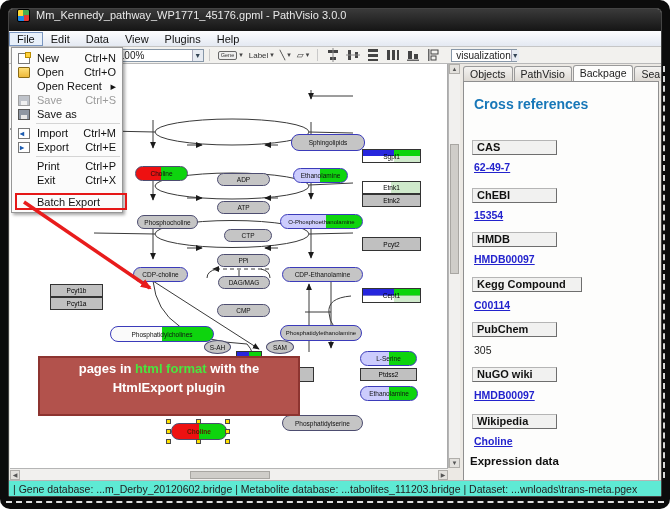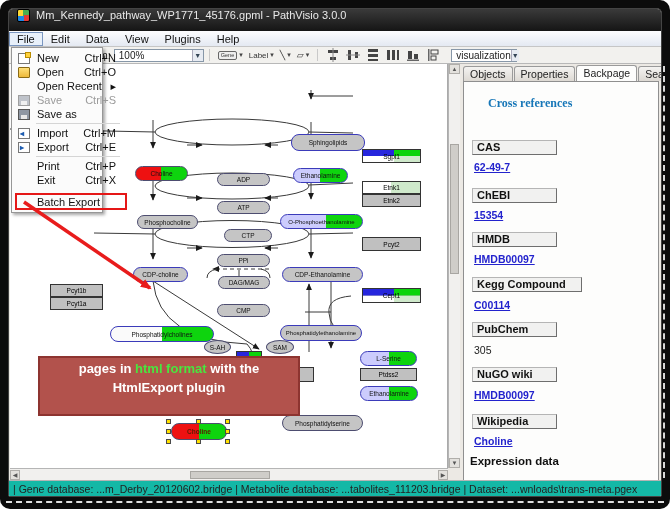--- a/index.html
+++ b/index.html
@@ -44,21 +44,21 @@
   .split-wg{background:linear-gradient(90deg,#fafafa 0 50%,#0ed40e 50% 100%);}
   .gene-dual{background-image:linear-gradient(90deg,#2626dd 0 55%,#0bd40b 55% 100%),linear-gradient(90deg,#ffffff 0 55%,#cfe9cb 55% 100%);
              background-size:100% 50%,100% 50%;background-position:top,bottom;background-repeat:no-repeat;}
   .gene-half{background:linear-gradient(90deg,#ffffff 0 50%,#cfe9cb 50% 100%);}
   .handle{position:absolute;width:5px;height:5px;background:#ffe000;border:1px solid #4a4a4a;z-index:4;}
 
   .callout{position:absolute;left:28px;top:292px;width:262px;height:60px;background:#b2524c;border:2px solid #8d3430;
            z-index:5;color:#fff;font-weight:bold;font-size:13px;text-align:center;line-height:19px;padding-top:1px;}
   .callout .grn{color:#49e53f;}
 
-  .filemenu{position:absolute;left:2px;top:38px;width:92px;height:166px;background:#fbfbfb;border:1px solid #979797;
+  .filemenu{position:absolute;left:2px;top:38px;width:112px;height:166px;background:#fbfbfb;border:1px solid #979797;
             box-shadow:2px 2px 3px rgba(0,0,0,.35);z-index:7;font-size:11px;color:#111;text-align:center;}
   .fm-row{position:absolute;left:1px;width:109px;height:14px;display:flex;align-items:center;}
   .fm-row .lab{margin-left:24px;}
   .fm-row .sc{margin-left:auto;margin-right:6px;}
   .fm-row.dis{color:#9b9b9b;}
   .fm-sep{position:absolute;left:24px;width:84px;border-top:1px solid #d5d5d5;}
   .fm-ic{position:absolute;left:5px;width:12px;height:11px;}
   .ic-new{background:#fff;border:1px solid #777;}
   .ic-new::after{content:"";position:absolute;right:-2px;top:-2px;width:4px;height:4px;background:#ffd23d;border:1px solid #b98c00;}
   .ic-folder{background:linear-gradient(#ffe07a,#edb93a);border:1px solid #8a6a14;border-radius:1px;}
@@ -74,28 +74,28 @@
   .hscroll{position:absolute;left:1px;top:459px;width:438px;height:12px;background:#f1f0ee;border-top:1px solid #b5b5b5;z-index:3;}
   .sb-btn{position:absolute;background:#e3e1dd;border:1px solid #b0aeaa;color:#555;font-size:6px;line-height:9px;text-align:center;}
   .sb-thumb{position:absolute;background:#cfcdc9;border:1px solid #a8a6a2;}
 
   .sidepanel{position:absolute;left:451px;top:55px;width:202px;height:422px;background:#ece9e4;}
   .tabs{position:absolute;left:3px;top:1px;height:16px;display:flex;font-size:10.5px;}
   .tab{border:1px solid #9a9a9a;border-bottom:none;background:linear-gradient(#f4f3f1,#ddd9d3);
        padding:1px 6px 0 6px;margin-right:1px;border-radius:3px 3px 0 0;color:#222;height:15px;margin-top:1px;}
   .tab.sel{background:#fdfdfc;height:16px;margin-top:0;position:relative;z-index:2;}
   .bp{position:absolute;left:3px;top:17px;width:196px;height:401px;background:#fdfdfc;border:1px solid #8f8f8f;}
-  .bp-heading{position:absolute;left:24px;top:14px;font-size:12px;font-weight:bold;color:#1777b8;font-family:Liberation Serif, serif;}
+  .bp-heading{position:absolute;left:10px;top:14px;font-size:14px;font-weight:bold;color:#1777b8;}
   .bp-head{position:absolute;left:8px;width:85px;height:15px;background:#f1f1f0;border:1px solid;border-color:#b5b5b5 #6e6e6e #6e6e6e #b5b5b5;
            font-size:11px;font-weight:bold;color:#111;line-height:13px;padding-left:4px;}
   .bp-link{position:absolute;left:10px;font-size:10.5px;font-weight:bold;color:#2323cd;text-decoration:underline;}
   .bp-val{position:absolute;left:10px;font-size:10.5px;color:#222;}
   .bp-foot{position:absolute;left:6px;font-size:11.5px;font-weight:bold;color:#111;}
 
-  .statusbar{position:absolute;left:0;bottom:0;width:100%;height:16px;background:#14b8a6;border-top:1px solid #b5b5b5;
+  .statusbar{position:absolute;left:0;bottom:0;width:100%;height:16px;background:#5eead4;border-top:1px solid #b5b5b5;
              font-size:10.5px;color:#222;display:flex;align-items:center;padding-left:4px;white-space:nowrap;overflow:hidden;}
   .pageSvg{position:absolute;left:0;top:0;z-index:9;pointer-events:none;}
 </style>
 </head>
 <body>
 
 <div class="stage">
   <div class="deco-bottom"></div>
   <div class="deco-right"></div>
 
@@ -285,21 +285,21 @@
     </div>
     <div class="hscroll">
       <div class="sb-btn" style="left:0;top:1px;width:10px;height:10px">◀</div>
       <div class="sb-thumb" style="left:180px;top:2px;width:80px;height:8px"></div>
       <div class="sb-btn" style="right:0;top:1px;width:10px;height:10px">▶</div>
     </div>
 
     <div class="sidepanel">
       <div class="tabs">
         <div class="tab">Objects</div>
-        <div class="tab">Properties</div>
+        <div class="tab">PathVisio</div>
         <div class="tab sel">Backpage</div>
         <div class="tab">Search</div>
 
       </div>
       <div class="bp">
         <div class="bp-heading">Cross references</div>
         <div class="bp-head" style="top:58px">CAS</div>
         <a class="bp-link" style="top:79px" href="#">62-49-7</a>
         <div class="bp-head" style="top:106px">ChEBI</div>
         <a class="bp-link" style="top:127px" href="#">15354</a>

